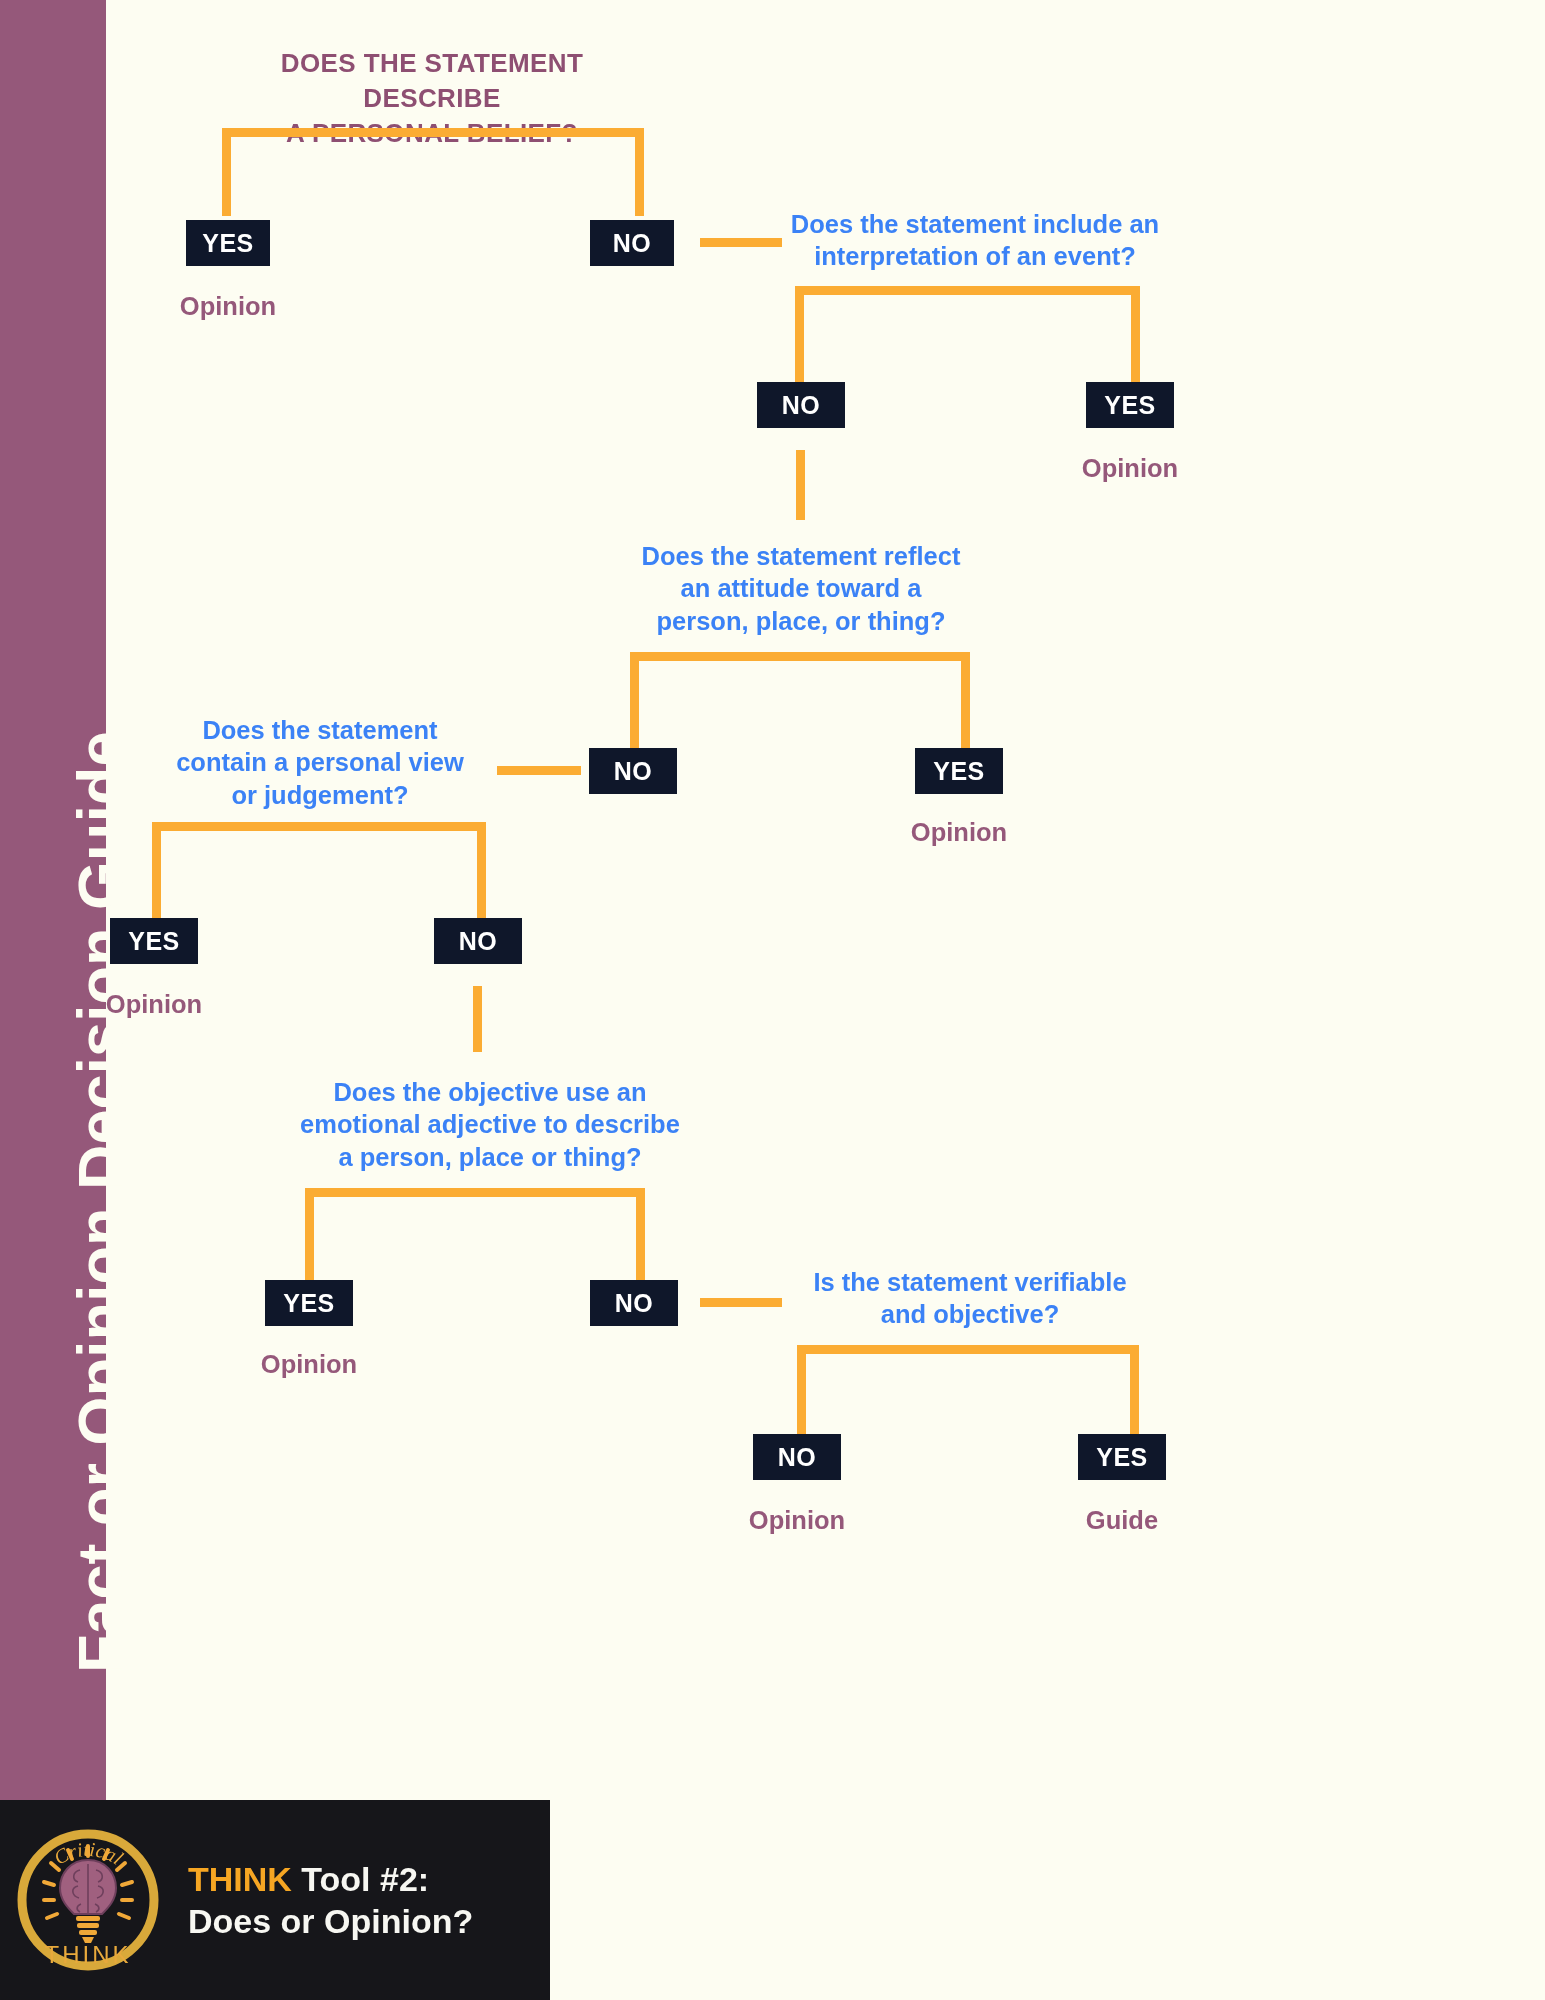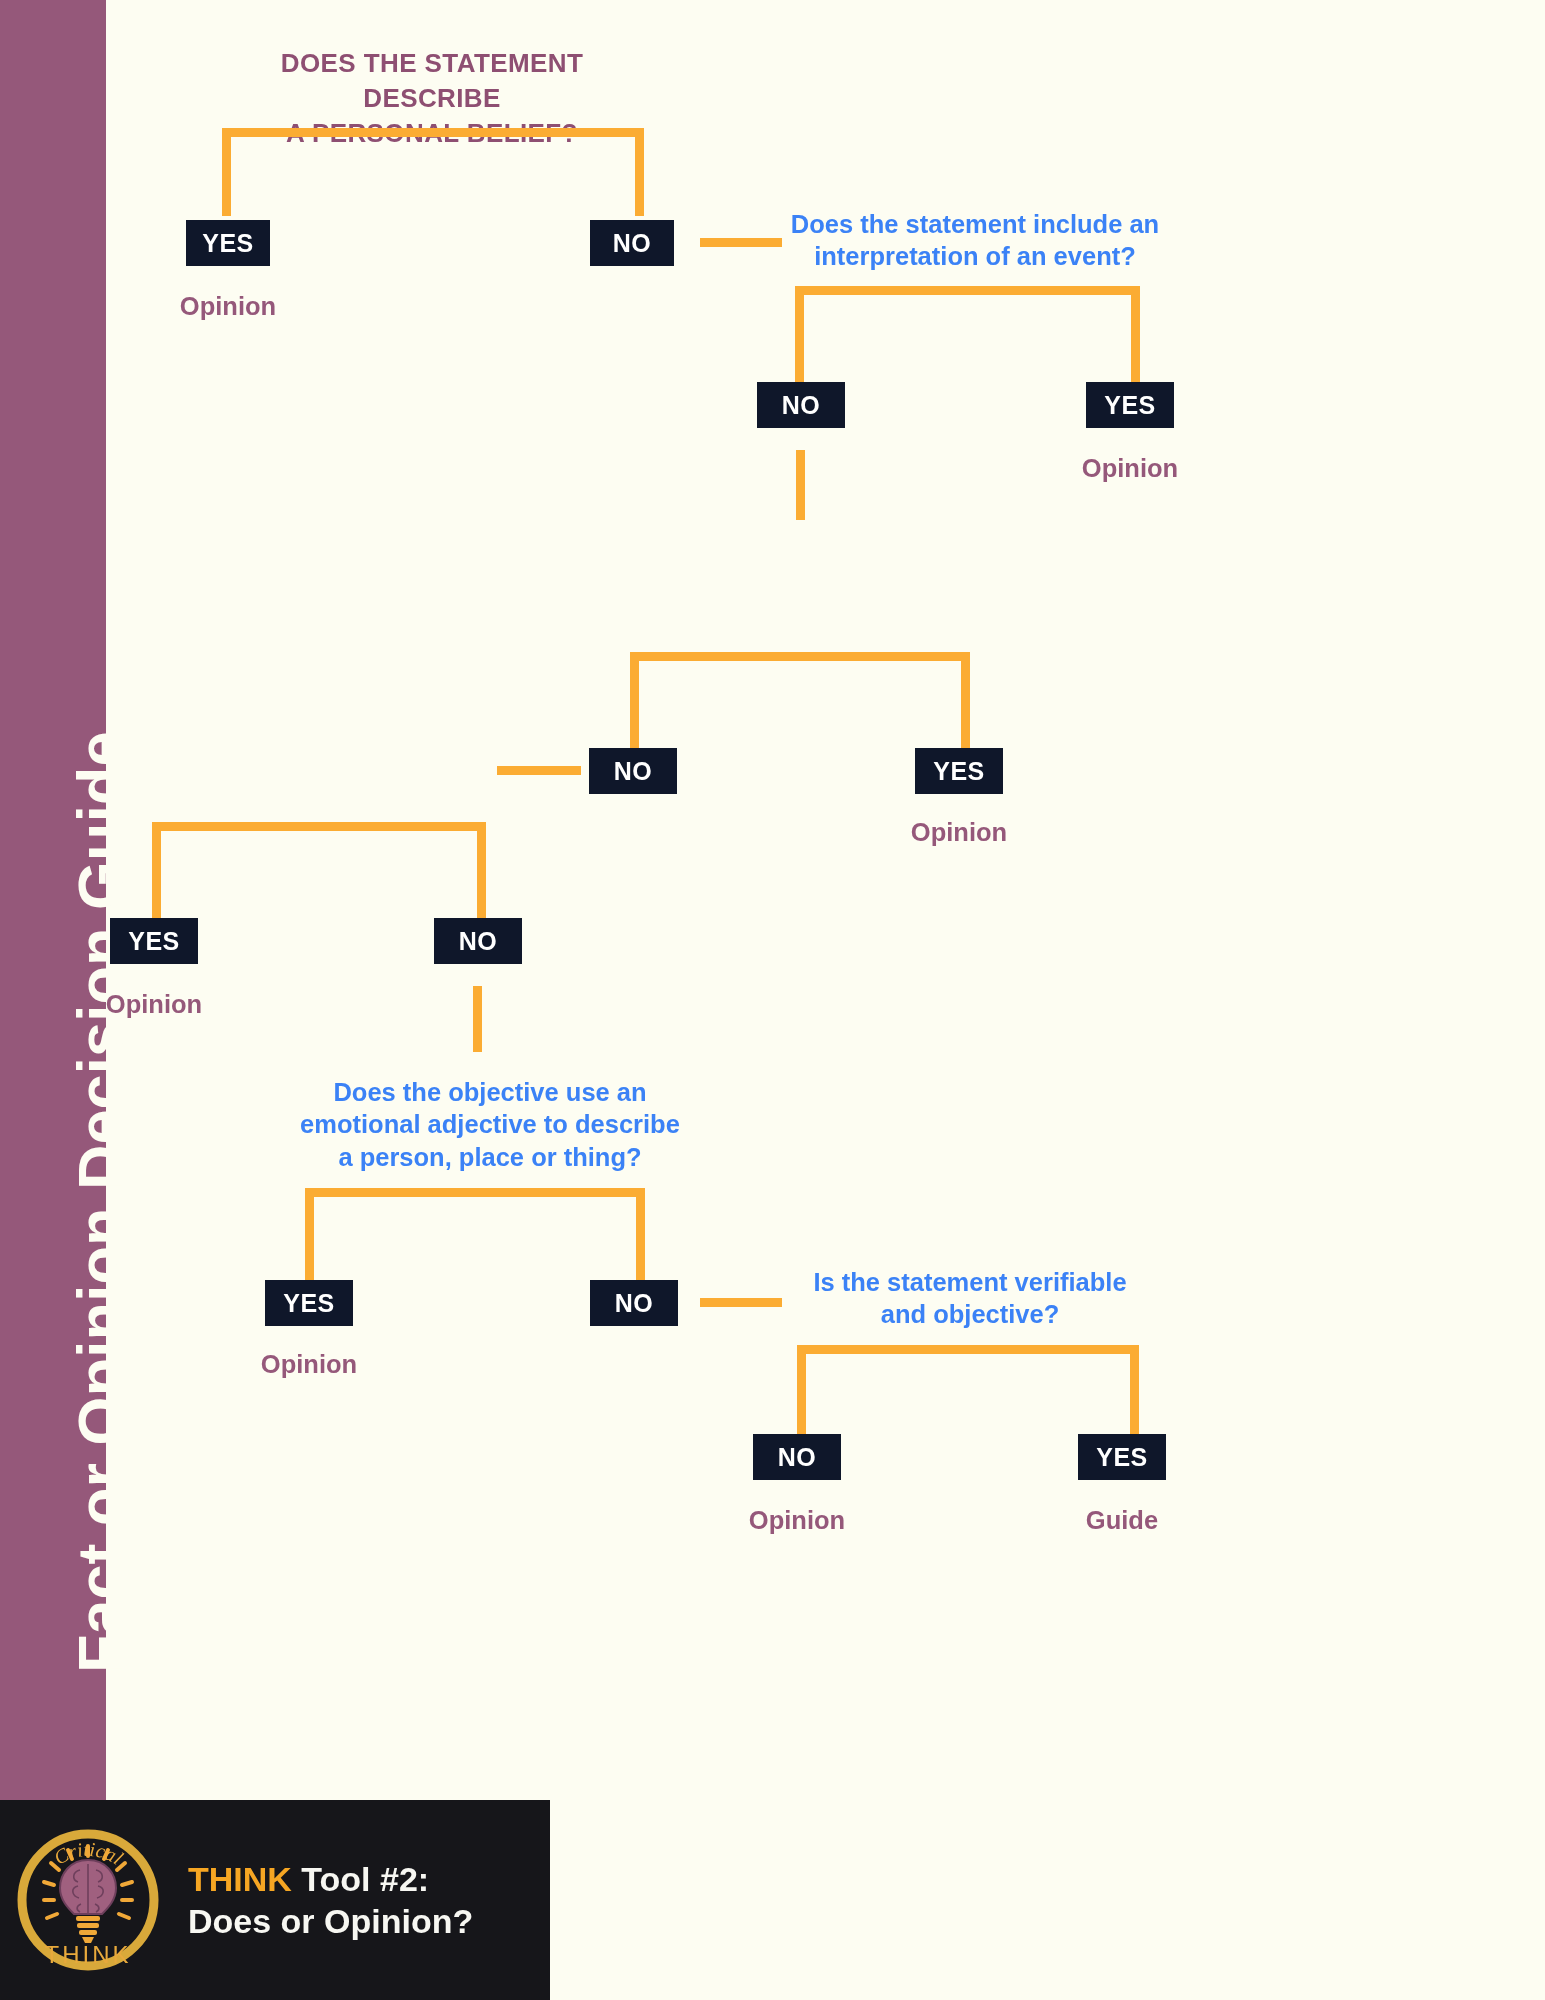--- a/index.html
+++ b/index.html
@@ -116,32 +116,38 @@
   <div class="vline" style="left:795px;top:286px;height:96px;"></div>
   <div class="vline" style="left:1131px;top:286px;height:96px;"></div>
 
   <div class="chip" style="left:757px;top:382px;width:88px;height:46px;">NO</div>
 
   <div class="chip" style="left:1086px;top:382px;width:88px;height:46px;">YES</div>
   <div class="outcome" style="left:1060px;top:454px;width:140px;">Opinion</div>
 
   <div class="vline" style="left:796px;top:450px;height:70px;"></div>
 
+  <div class="qtext sub" style="left:636px;top:540px;width:330px;">Does the statement reflect
+an attitude toward a
+person, place, or thing?</div>
 
   <div class="hline" style="left:630px;top:652px;width:340px;"></div>
   <div class="vline" style="left:630px;top:652px;height:98px;"></div>
   <div class="vline" style="left:961px;top:652px;height:98px;"></div>
 
   <div class="chip" style="left:589px;top:748px;width:88px;height:46px;">NO</div>
 
   <div class="chip" style="left:915px;top:748px;width:88px;height:46px;">YES</div>
   <div class="outcome" style="left:889px;top:818px;width:140px;">Opinion</div>
 
   <div class="hline" style="left:497px;top:766px;width:84px;"></div>
 
+  <div class="qtext sub" style="left:155px;top:714px;width:330px;">Does the statement
+contain a personal view
+or judgement?</div>
 
   <div class="hline" style="left:152px;top:822px;width:334px;"></div>
   <div class="vline" style="left:152px;top:822px;height:96px;"></div>
   <div class="vline" style="left:477px;top:822px;height:96px;"></div>
 
   <div class="chip" style="left:110px;top:918px;width:88px;height:46px;">YES</div>
   <div class="outcome" style="left:84px;top:990px;width:140px;">Opinion</div>
 
   <div class="chip" style="left:434px;top:918px;width:88px;height:46px;">NO</div>
 

